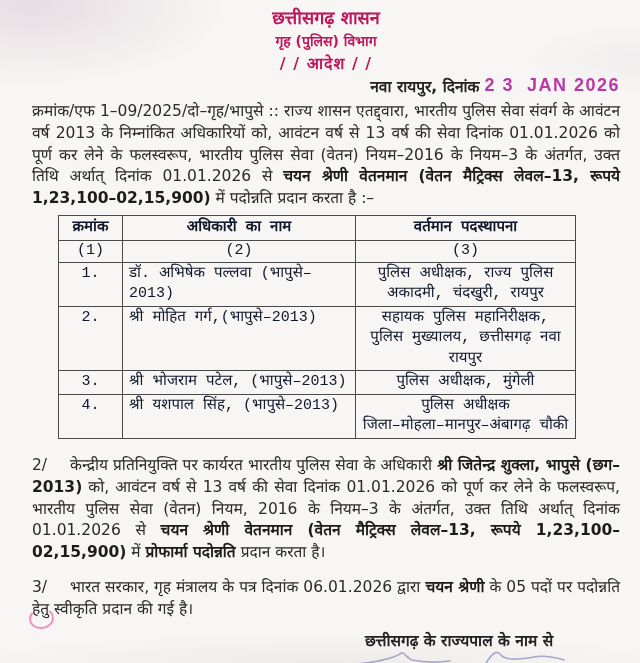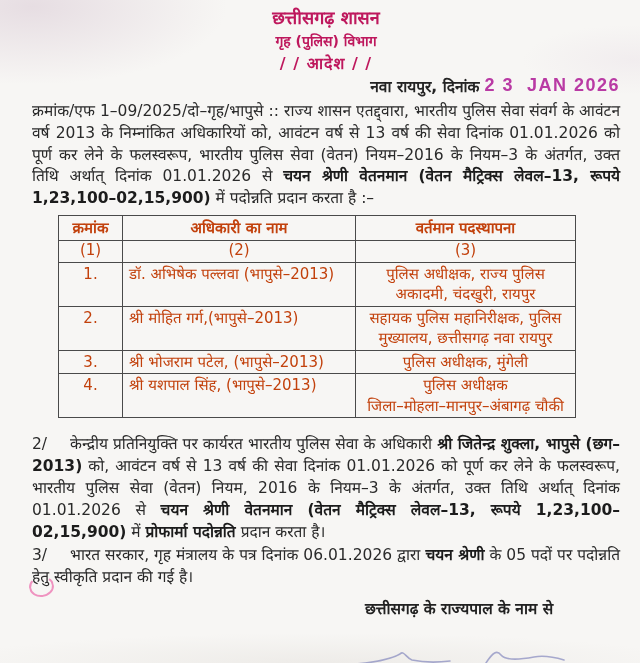--- a/index.html
+++ b/index.html
@@ -38,34 +38,34 @@
     margin-left:5px; white-space:pre;
     transform:translateY(-1px) scaleY(1.05); display:inline-block;
   }
 
   .para { font-size:15.5px; line-height:21.8px; text-align:justify; margin:4px 0 0 0; color:#2a2a2a; }
   .para strong { font-weight:700; color:#1c1c1c; }
   .pnum { display:inline-block; min-width:38px; font-weight:normal; }
 
   table.roster {
     border-collapse:collapse; width:517px; margin:5px 0 0 26px;
-    font-size:15px; color:#c2410c; table-layout:fixed;
+    font-size:15px; color:#0f172a; table-layout:fixed;font-family:Liberation Mono, monospace;
   }
   .roster th, .roster td { border:1.2px solid #4a4a4a; padding:1px 6px; vertical-align:top; }
   .roster th { font-weight:700; text-align:center; padding:2px 4px; line-height:20px; }
   .roster .num-row td { text-align:center; padding:0 4px 2px; line-height:19px; }
   .roster td.c-sn   { text-align:center; }
   .roster td       { line-height:20.5px; }
   .roster td.c-post { white-space:pre-line;text-align:center; }
   .col-sn   { width:64px; }
   .col-name { width:233px; }
   .col-post { width:220px; }
 
   .p2 { margin-top:16px; }
-  .p3 { margin-top:2px; }
+  .p3 { margin-top:13px; }
 
   
   .pink-mark { position:relative; display:inline-block; }
   .pink-mark::after {
     content:""; position:absolute; left:-3px; right:-5px; top:42%; height:78%;
     border:2px solid rgba(235,106,170,0.7);
     border-top-color:transparent;
     border-radius:50%;
     transform:rotate(-7deg);
     pointer-events:none;

